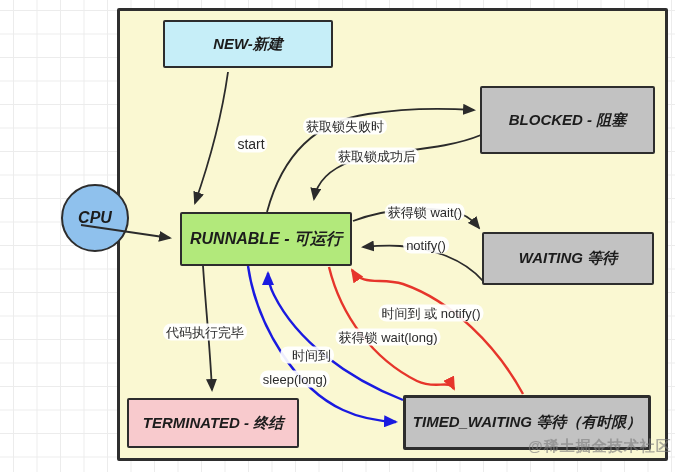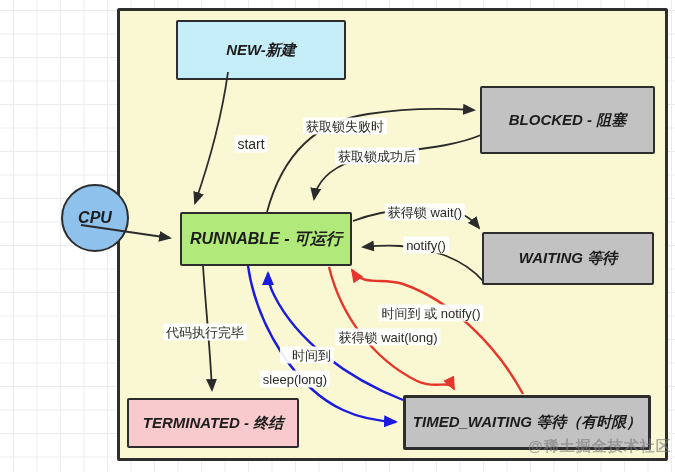--- a/index.html
+++ b/index.html
@@ -17,36 +17,36 @@
     position:absolute;left:117px;top:8px;width:551px;height:453px;
     border:3px solid #2e2e2e;border-radius:2px;box-sizing:border-box;
     z-index:0;
   }
   .node{
     position:absolute;display:flex;align-items:center;justify-content:center;
     border:2px solid #2d2d2d;border-radius:2px;box-sizing:border-box;
     font-style:italic;font-weight:bold;font-size:15px;color:#1c1c1c;
     z-index:1;white-space:nowrap;
   }
-  .node-new{left:176px;top:20px;width:170px;height:60px;text-align:right;}
+  .node-new{left:163px;top:20px;width:170px;height:48px;text-align:right;}
   .node-blocked{left:480px;top:86px;width:175px;height:68px;}
   .node-runnable{left:180px;top:212px;width:172px;height:54px;font-size:16px;}
   .node-waiting{left:482px;top:232px;width:172px;height:53px;}
   .node-terminated{left:127px;top:398px;width:172px;height:50px;}
   .node-timed{left:403px;top:395px;width:248px;height:55px;border-width:3px;}
   .node-cpu{left:13px;top:184px;width:68px;height:68px;border-radius:50%;
     border-width:2.5px;font-size:16px;}
   svg.edges{position:absolute;left:0;top:0;z-index:2;pointer-events:none;}
   svg.edges path.edge{fill:none;}
   .e-black{stroke-width:1.8px;}
   .e-blue{stroke-width:2.4px;}
   .e-red{stroke-width:2.4px;}
   .elabel{
     position:absolute;transform:translate(-50%,-50%);
-    background:rgba(255,255,255,0.92);border-radius:2px;
+    background:rgba(255,255,255,0.92);border-radius:8px;
     padding:0 3px;font-size:13px;color:#2a2a2a;line-height:17px;
     white-space:nowrap;z-index:3;
   }
   .elabel-start{font-size:14px;margin-left:42px;}
   .watermark{
     position:absolute;left:528px;top:437px;z-index:4;
     font-size:15px;font-weight:600;letter-spacing:1px;
     color:rgba(125,125,125,0.62);white-space:nowrap;
   }
 </style>

